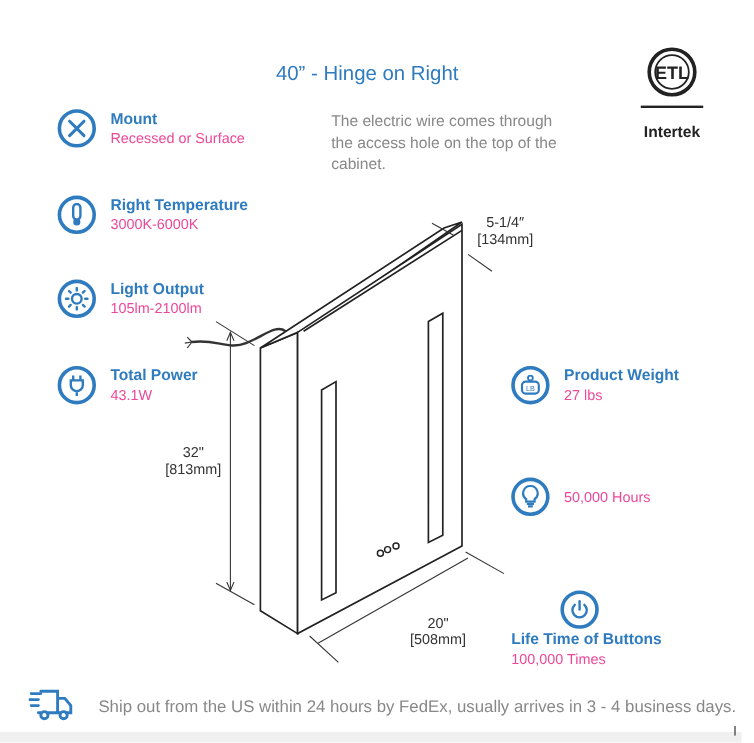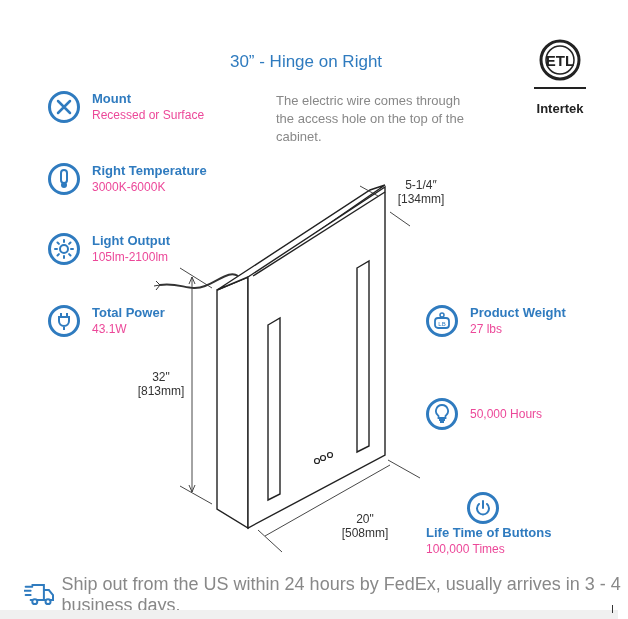--- a/index.html
+++ b/index.html
@@ -9,28 +9,28 @@
     .title span{position:relative;left:-8px;}
     .feat{display:flex;align-items:center;}
     .feat .ic{width:32px;height:32px;border:3px solid #2f7bbf;border-radius:50%;box-sizing:border-box;display:flex;align-items:center;justify-content:center;margin-right:12px;flex:0 0 auto;}
     .feat .lbl{font-size:13px;font-weight:bold;color:#2f7bbf;line-height:17px;}
     .feat .val{font-size:12px;color:#ec4899;line-height:17px;}
     .note{left:276px;top:92px;font-size:13px;color:#888;line-height:18px;width:190px;}
     .etl{left:534px;top:38px;width:52px;text-align:center;}
     .etl .name{font-size:13px;font-weight:bold;color:#222;border-top:2px solid #222;padding-top:12px;margin-top:1px;}
     .dim{font-size:12px;color:#333;text-align:center;line-height:14px;}
     .ship{left:24px;top:574px;display:flex;align-items:center;}
-    .ship .txt{font-size:18px;color:#888;margin-left:6px;}
+    .ship .txt{font-size:14px;color:#888;margin-left:20px;}
     .bottombar{left:0;top:610px;width:618px;height:9px;background:#f0f0f0;}
     .tick{left:612px;top:605px;width:1px;height:8px;background:#333;}
   </style>
 </head>
 <body>
 
-<div class="abs title"><span>30” - Hinge on Right</span></div>
+<div class="abs title"><span>40” - Hinge on Right</span></div>
 
 <div class="abs note">The electric wire comes through the access hole on the top of the cabinet.</div>
 
 <div class="abs etl">
   <svg width="44" height="44" viewBox="0 0 44 44">
     <circle cx="22" cy="22" r="19" fill="none" stroke="#222" stroke-width="3"></circle>
     <circle cx="22" cy="22" r="14" fill="none" stroke="#222" stroke-width="1.5"></circle>
     <text x="22" y="28" text-anchor="middle" font-family="Liberation Sans, sans-serif" font-weight="bold" font-size="15" fill="#222">ETL</text>
   </svg>
   <div class="name">Intertek</div>

